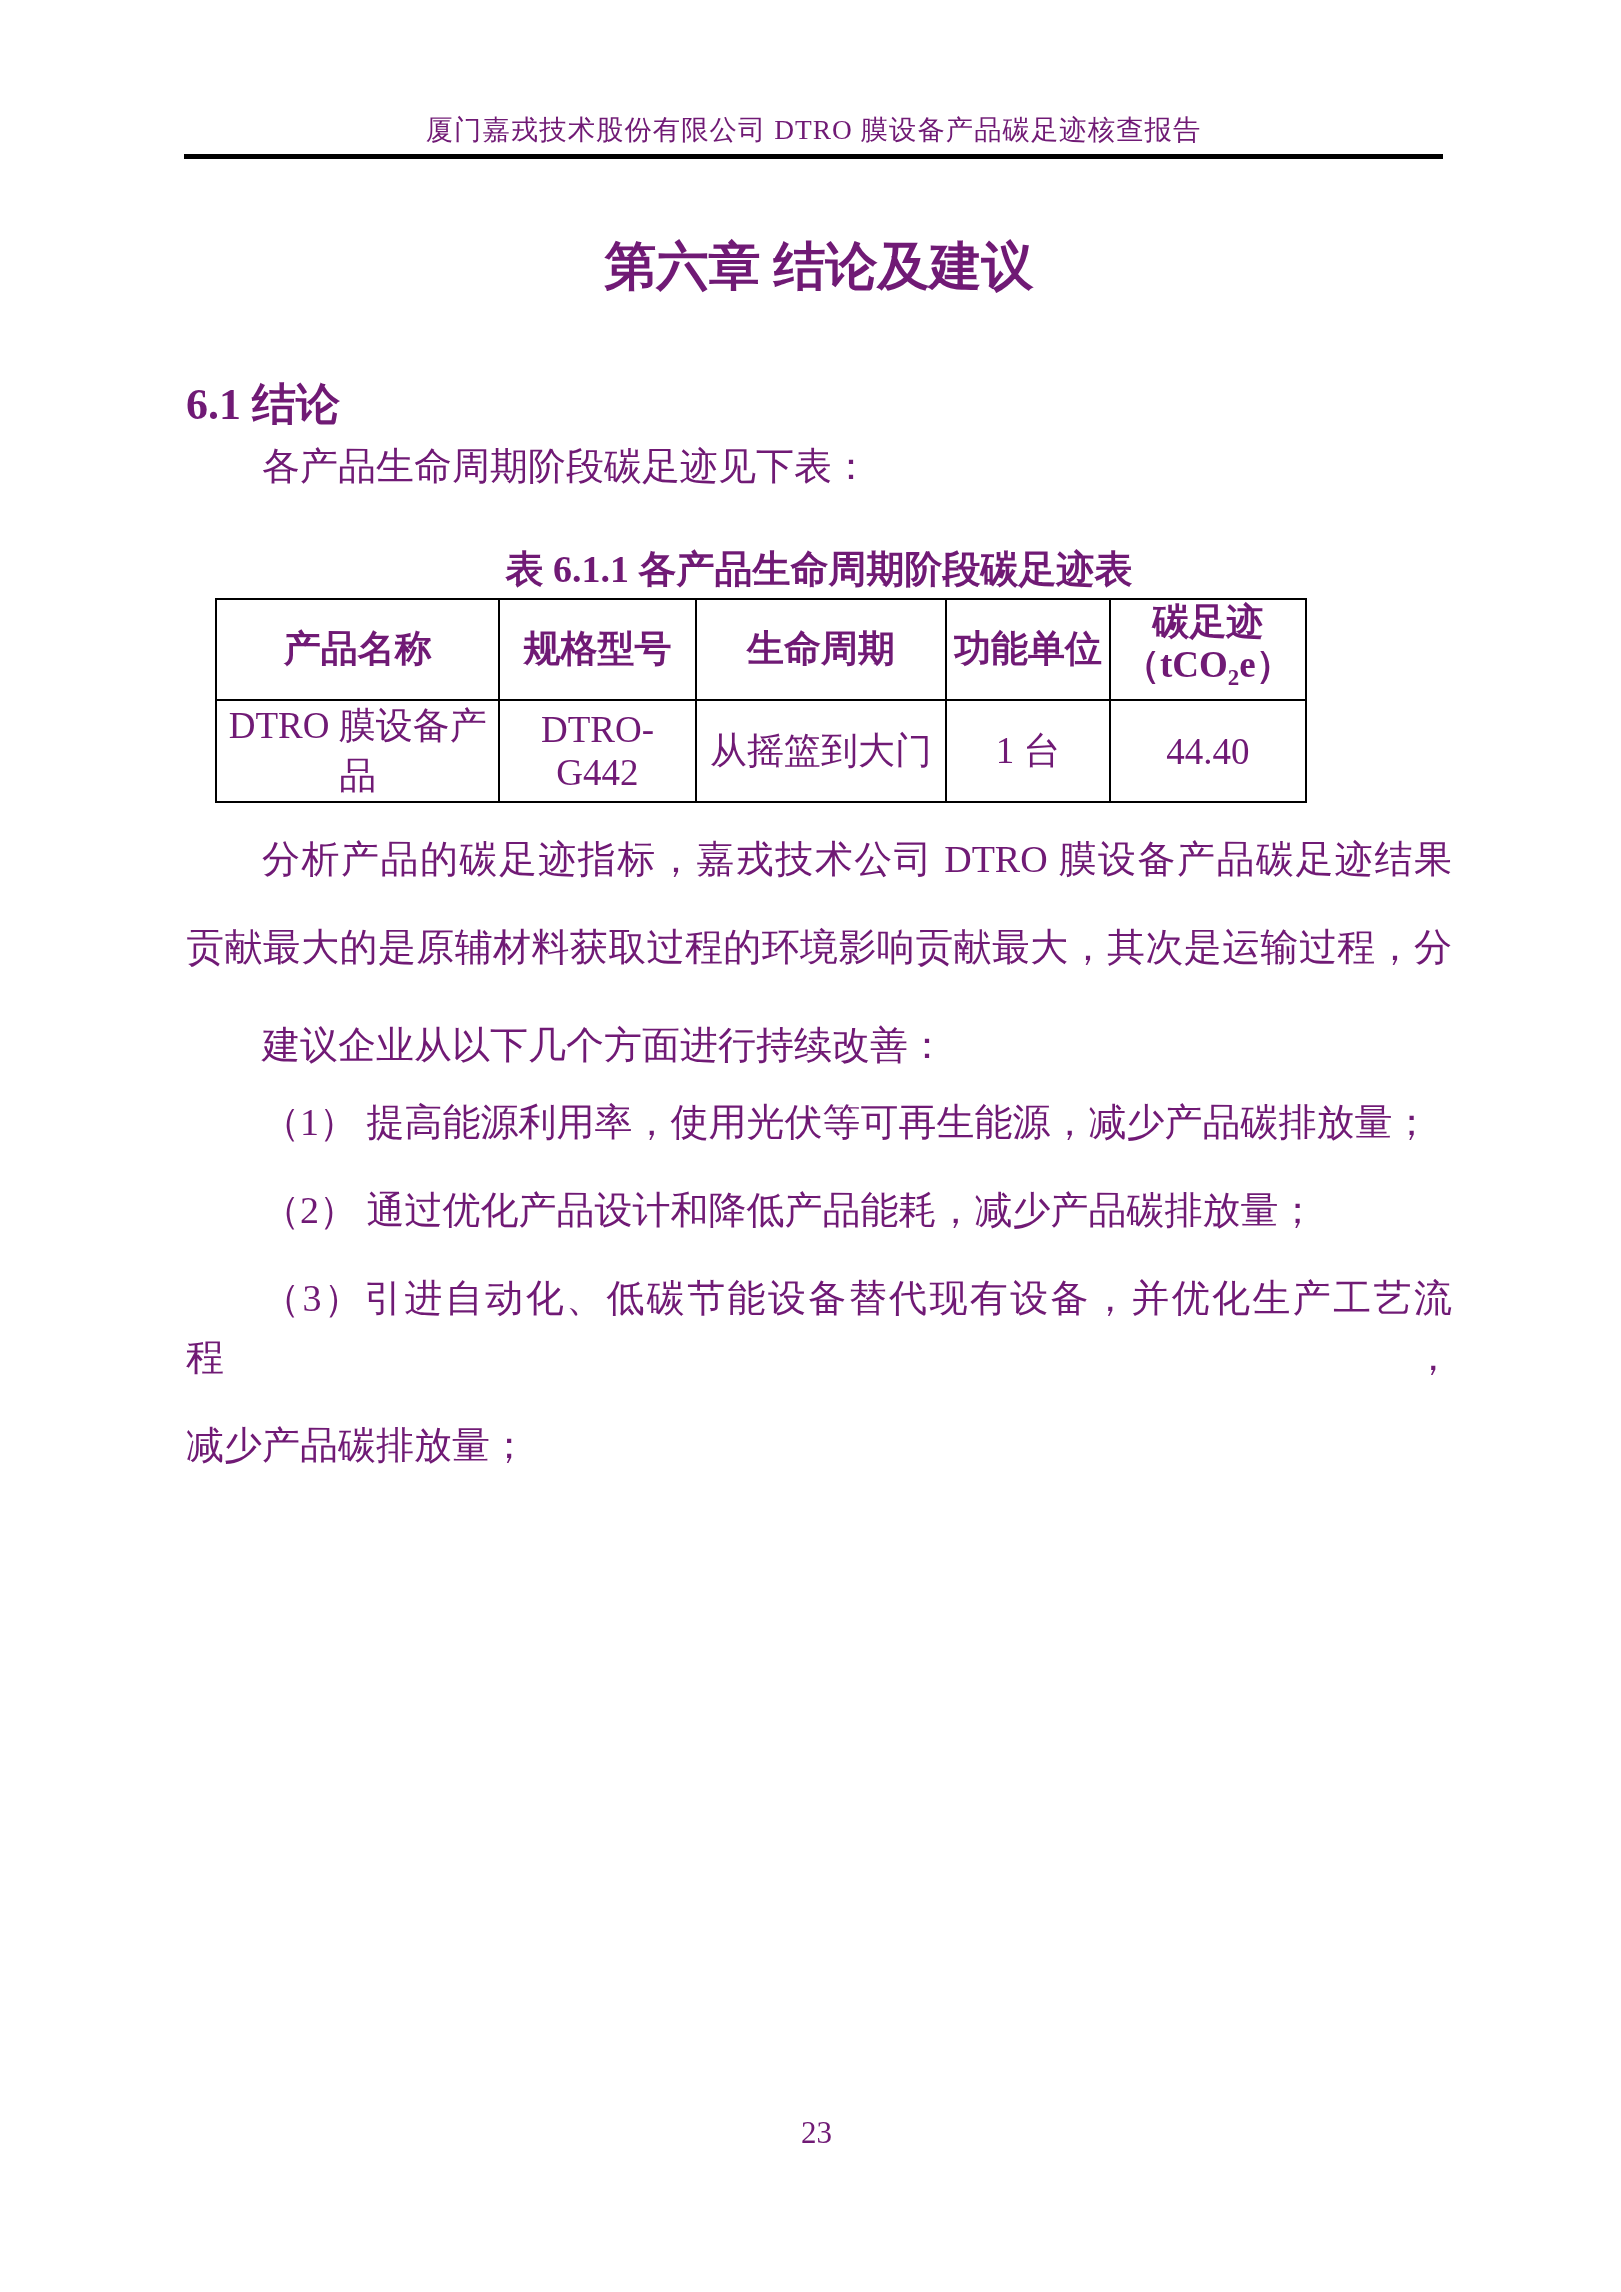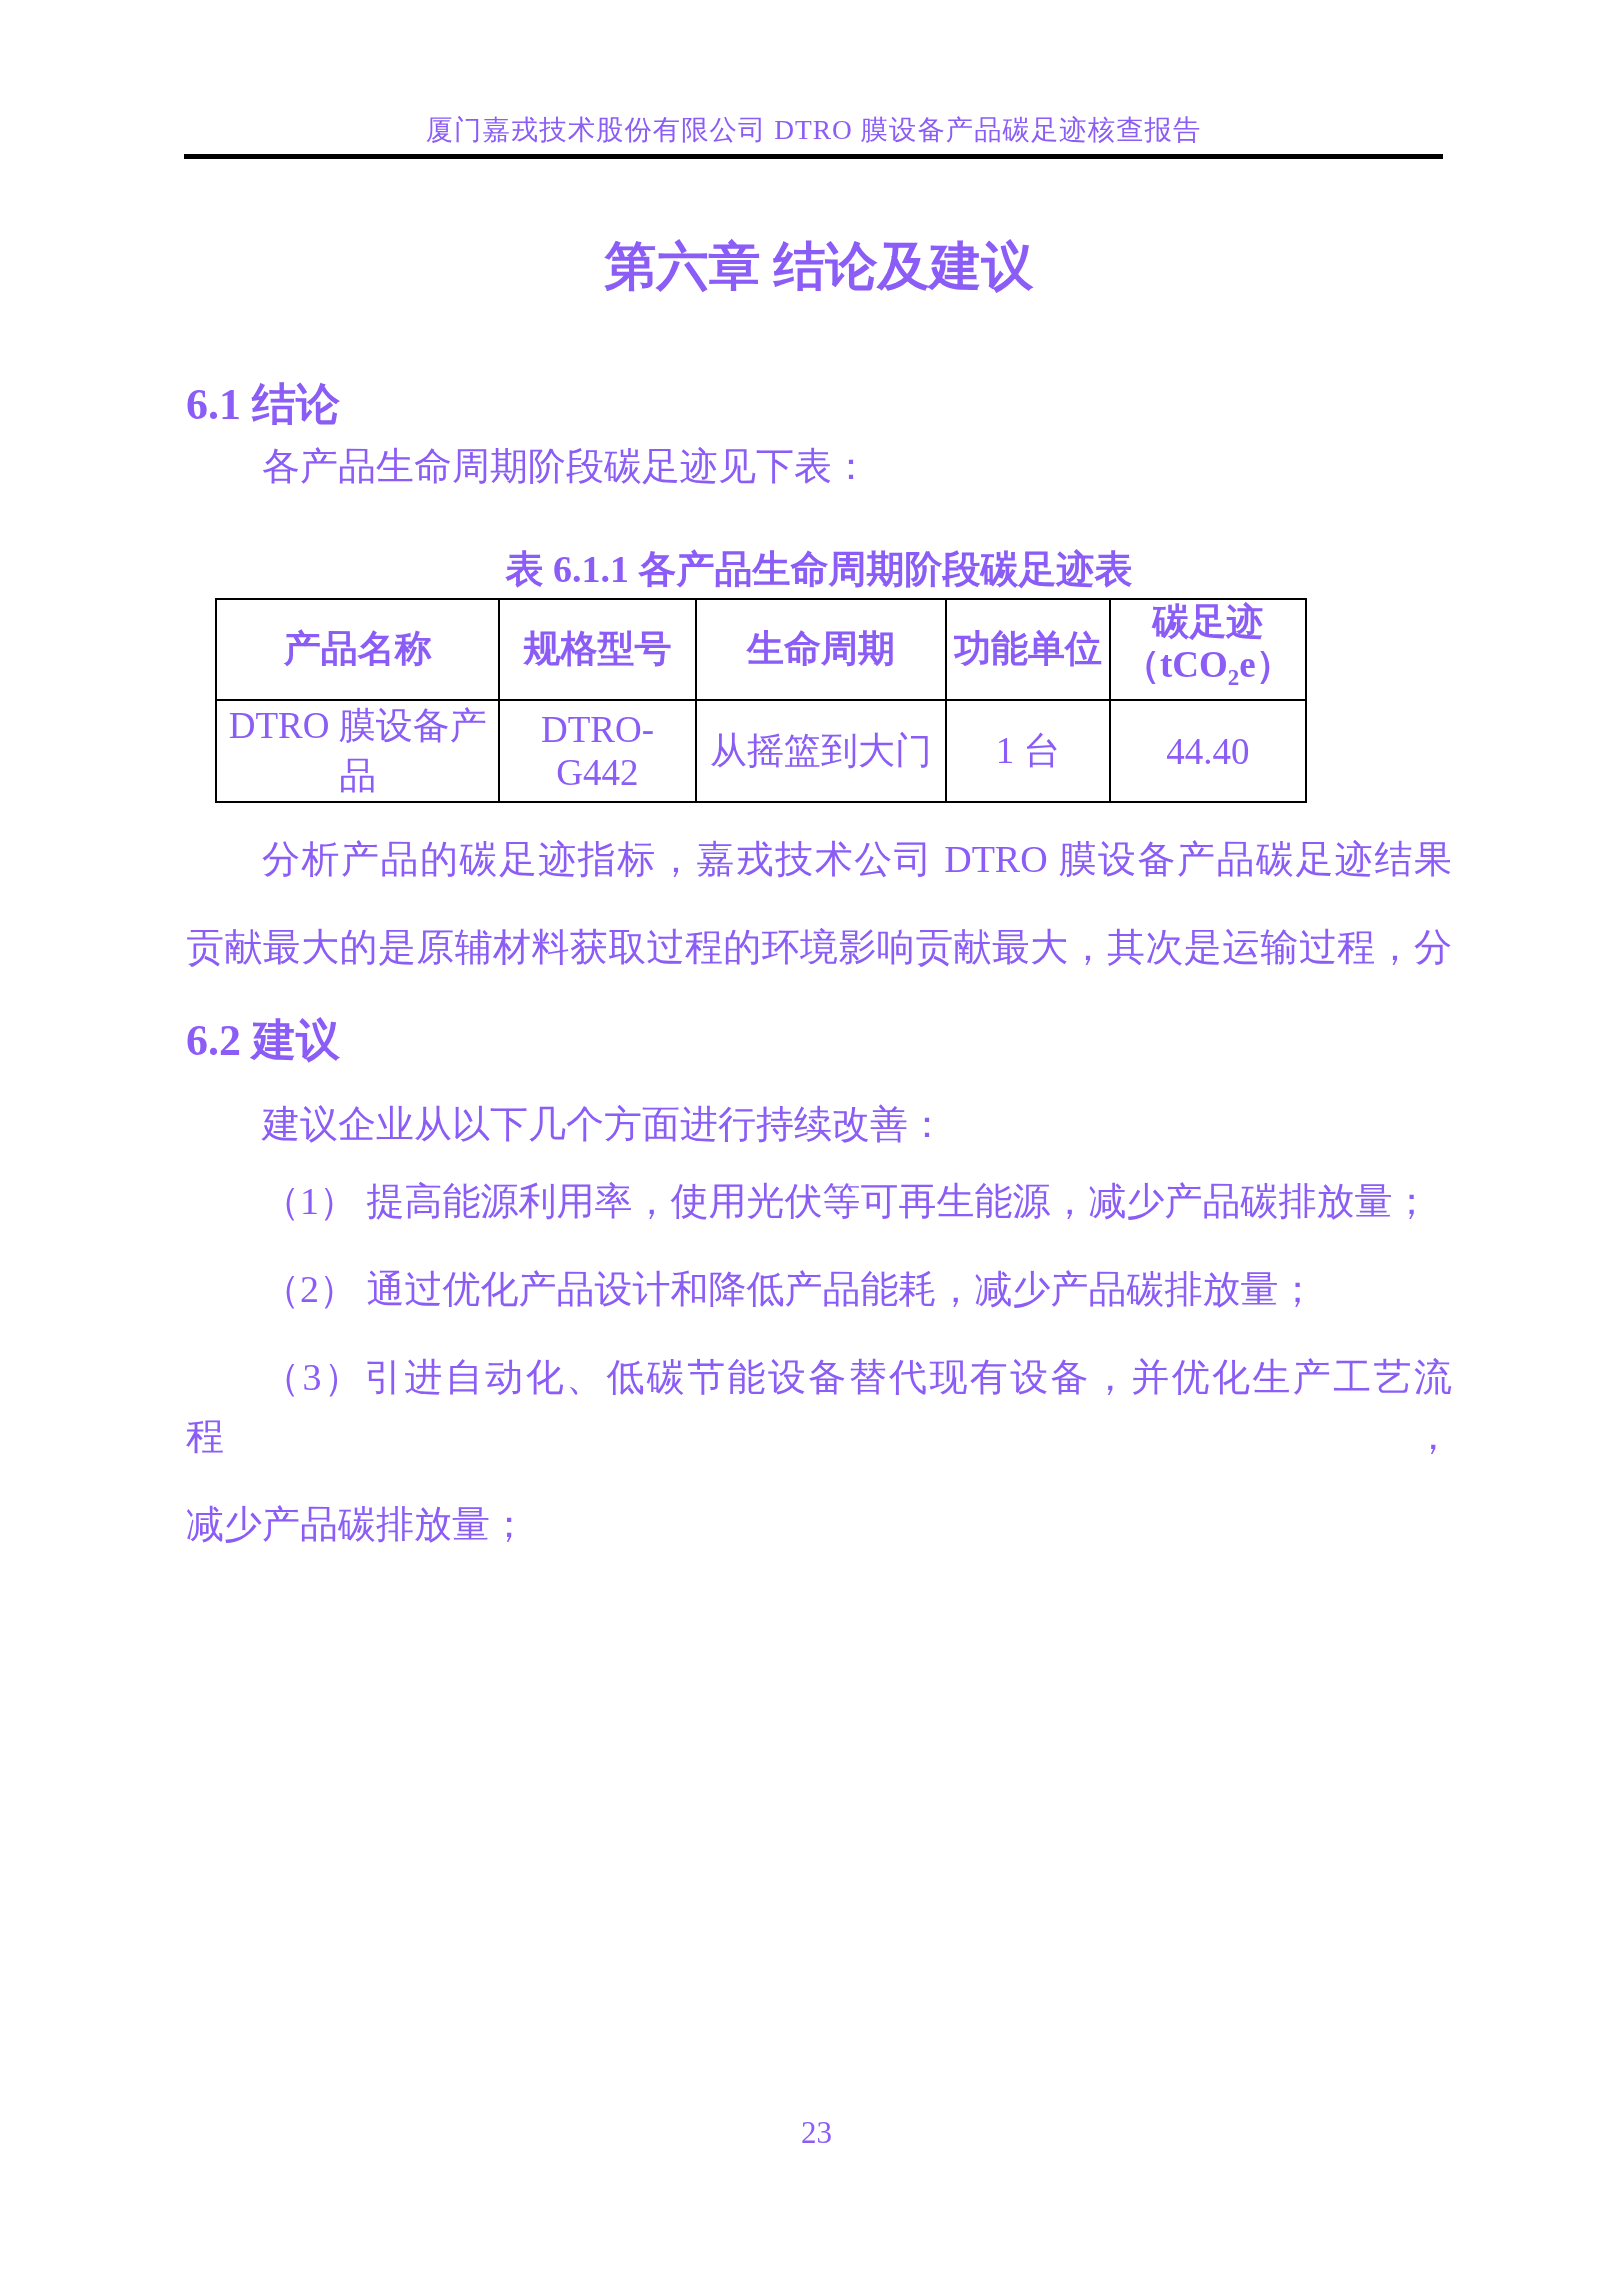--- a/index.html
+++ b/index.html
@@ -5,21 +5,21 @@
   html, body {
     margin: 0;
     padding: 0;
     background: #ffffff;
   }
   .page {
     position: relative;
     width: 1621px;
     height: 2293px;
     background: #ffffff;
-    color: #8b5cf6;
+    color: #701a75;
     font-family: "Liberation Serif", "DejaVu Serif", serif;
     overflow: hidden;
   }
   
   .doc-header {
     margin: 0 178px 0 184px;
     padding-top: 110px;
   }
   .doc-header-title {
     text-align: center;
@@ -165,21 +165,20 @@
           <td>44.40</td>
         </tr>
       </tbody>
     </table>
 
     <div class="para-block">
       <div class="para-line just indent-2em">分析产品的碳足迹指标，嘉戎技术公司 DTRO 膜设备产品碳足迹结果</div>
       <div class="para-line just">贡献最大的是原辅材料获取过程的环境影响贡献最大，其次是运输过程，分</div>
     </div>
 
-    <div class="section-heading sh-62">6.2 建议</div>
 
     <div class="body-line indent-2em intro-62">建议企业从以下几个方面进行持续改善：</div>
 
     <div class="item-line indent-2em item-1">（1） 提高能源利用率，使用光伏等可再生能源，减少产品碳排放量；</div>
 
     <div class="item-line indent-2em item-2">（2） 通过优化产品设计和降低产品能耗，减少产品碳排放量；</div>
 
     <div class="item-line indent-2em item-3a just">（3）引进自动化、低碳节能设备替代现有设备，并优化生产工艺流程，</div>
 
     <div class="item-line item-3b">减少产品碳排放量；</div>

